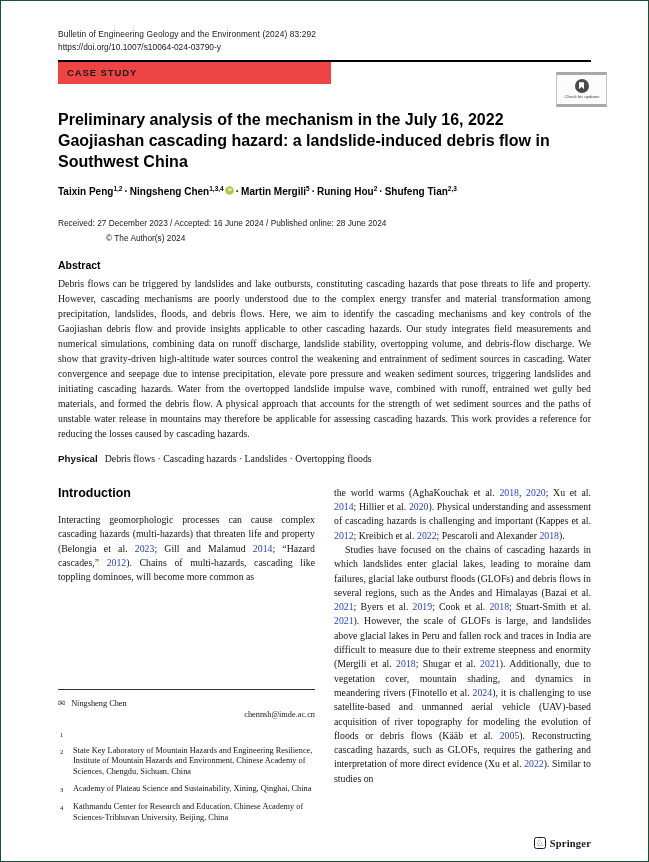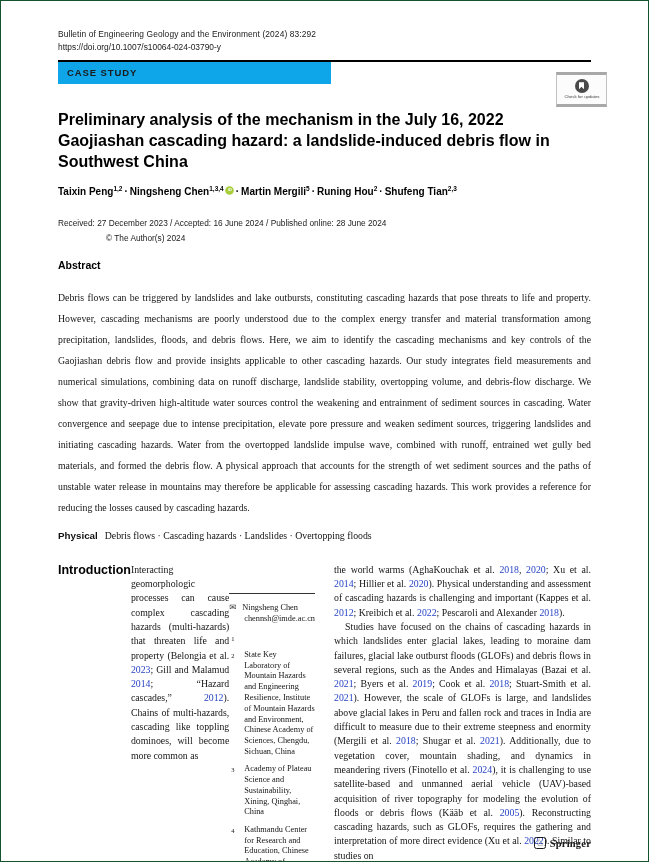--- a/index.html
+++ b/index.html
@@ -10,21 +10,21 @@
     font-family:"Liberation Serif", serif; color:#111;
   }
   .content { padding:28px 57px 0 57px; }
 
   
   .journal-line { font-family:"Liberation Sans", sans-serif; font-size:8.4px; color:#1a1a1a; letter-spacing:0.1px; }
   .doi-line { font-family:"Liberation Sans", sans-serif; font-size:8.4px; color:#1a1a1a; margin-top:3px; }
 
   .banner-row { position:relative; margin-top:8px; }
   .top-rule { height:1.8px; background:#000; width:100%; }
-  .case-study-box { width:273px; height:22px; background:#0ea5e9; display:flex; align-items:center; padding-left:9px; }
+  .case-study-box { width:273px; height:22px; background:#ef4444; display:flex; align-items:center; padding-left:9px; }
   .case-study-label { font-family:"Liberation Sans", sans-serif; font-weight:bold; font-size:9.5px; letter-spacing:0.9px; color:#1a1a1a; }
 
   .check-updates {
     position:absolute; right:-16px; top:12px; width:51px; height:35px;
     background:#fcfcfc; border:1px solid #c2c2c2; border-top:3px solid #a8a8a8; border-bottom:3px solid #a8a8a8;
     display:flex; flex-direction:column; align-items:center; justify-content:center; cursor:pointer;
   }
   .cu-circle { width:14px; height:14px; border-radius:50%; background:#4a4a4a; display:flex; align-items:center; justify-content:center; }
   .cu-bookmark { width:5px; height:7px; background:#fff; clip-path:polygon(0 0,100% 0,100% 100%,50% 65%,0 100%); }
   .cu-text { font-family:"Liberation Sans", sans-serif; font-size:6px; transform:scale(0.72); transform-origin:center top; color:#3a3a3a; text-align:center; line-height:6.5px; width:60px; margin-top:1px; }
@@ -41,39 +41,39 @@
     font-size:6px; line-height:9px; text-align:center; vertical-align:3px; margin-left:1px;
     transform:scale(0.95);
   }
   .orcid-inner { display:inline-block; transform:scale(0.7); }
 
   .dates-line { margin-top:21px; font-family:"Liberation Sans", sans-serif; font-size:8.3px; color:#1a1a1a; }
   .copyright-line { margin-top:5px; font-family:"Liberation Sans", sans-serif; font-size:8.3px; color:#1a1a1a;padding-left:48px; }
 
   
   .abstract-heading { margin-top:16px; font-family:"Liberation Sans", sans-serif; font-weight:bold; font-size:10.5px; color:#000; }
-  .abstract-text { margin-top:16px; font-size:9.8px; line-height:21px; text-align:justify; color:#141414; }
+  .abstract-text { margin-top:5px; font-size:9.8px; line-height:15px; text-align:justify; color:#141414; }
 
   .keywords-row { margin-top:12px; font-size:9.8px; }
   .kw-label { font-family:"Liberation Sans", sans-serif; font-weight:bold; font-size:9.8px; margin-right:7px; }
 
   
   .columns { display:flex; gap:19px; margin-top:22px; }
   .col { width:258px; font-size:9.8px; line-height:14.3px; text-align:justify; color:#141414; }
-  .left-col { display:flex; height:344px; }
+  .left-col { display:flex; flex-direction:column; height:344px; }
   .intro-heading { font-family:"Liberation Sans", sans-serif; font-weight:bold; font-size:12.5px; color:#000; margin-bottom:13px; text-align:left; }
   .col p + p { text-indent:11px; }
   .cite { color:#2743c5; }
 
   
   .footnotes { margin-top:auto; }
   .foot-rule { height:1px; background:#333; width:100%; margin-bottom:8px; }
   .correspondence { font-size:8.3px; line-height:11px; display:flex; gap:6px; text-align:left; }
   .envelope { font-size:8.5px; color:#333; }
-  .corr-email { margin-left:15px; font-size:8.3px; line-height:11px; text-align:center; }
+  .corr-email { margin-left:15px; font-size:8.3px; line-height:11px; text-align:right; }
   .affiliations { margin-top:9px; }
   .aff-item { display:flex; margin-bottom:6.5px; text-align:left; }
   .aff-num { font-size:6.5px; width:15px; flex:0 0 15px; padding-left:2px; vertical-align:super; line-height:9px; padding-top:1px; }
   .aff-text { font-size:8.3px; line-height:10.8px; }
 
   
   .footer { position:absolute; right:57px; bottom:12px; display:flex; align-items:center; gap:4px; }
   .springer-mark { width:12px; height:12px; border:1.2px solid #1a1a1a; border-radius:2.5px; font-size:9px; line-height:10px; text-align:center; color:#1a1a1a; }
   .springer-word { font-family:"Liberation Serif", serif; font-weight:600; font-size:10.5px; color:#1a1a1a; letter-spacing:0.2px; }
 </style>

